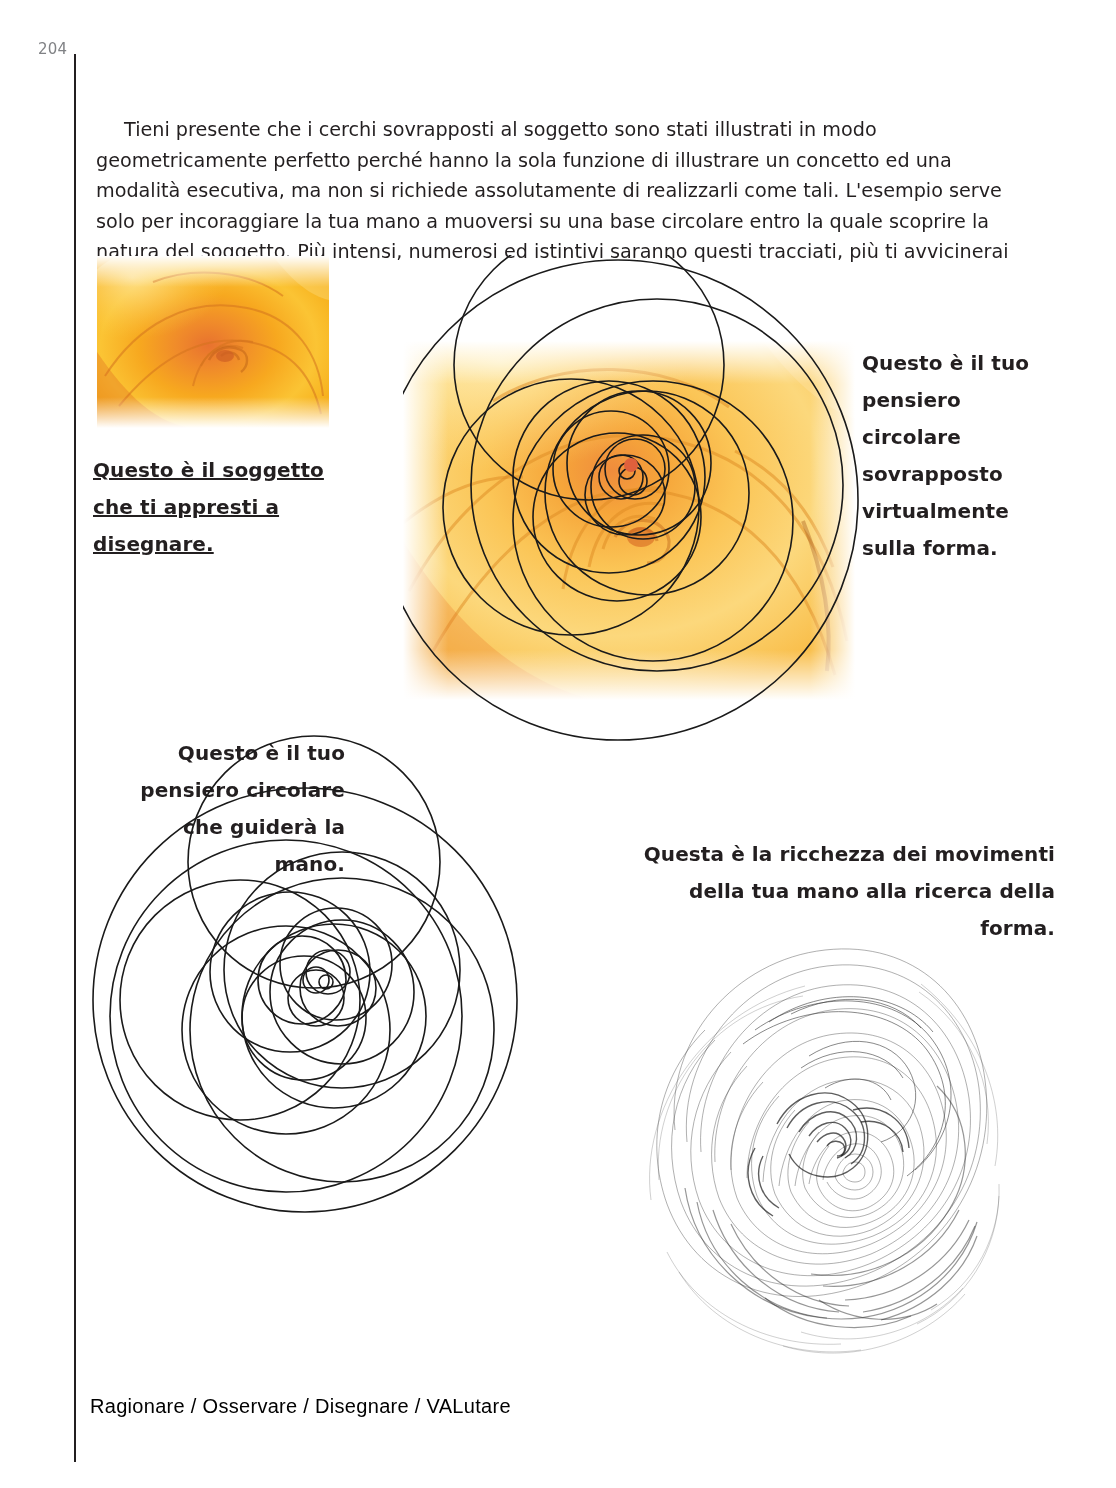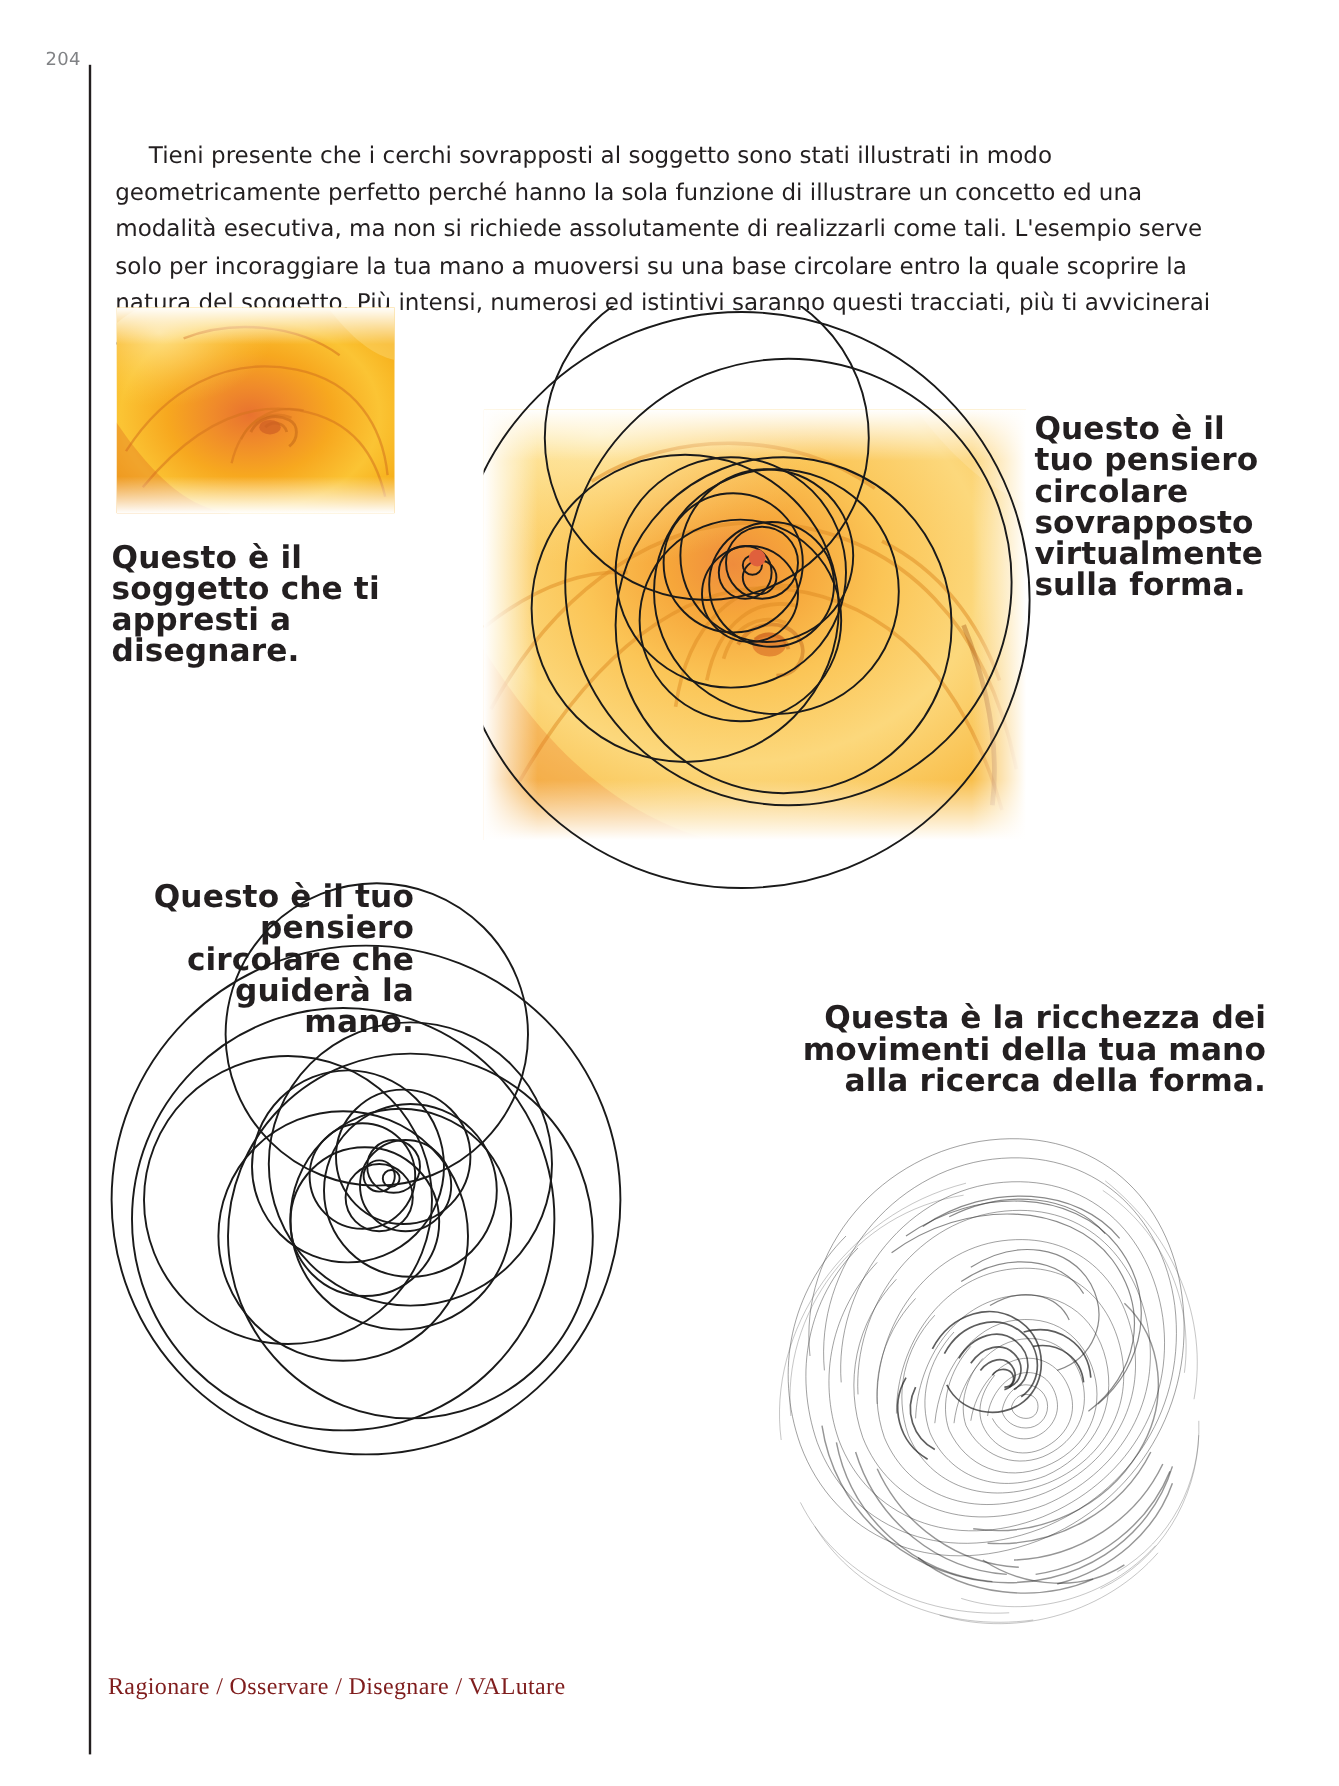--- a/index.html
+++ b/index.html
@@ -31,48 +31,48 @@
     top: 54px;
     width: 2px;
     height: 1408px;
     background: #231f20;
   }
   .footer {
     position: absolute;
     left: 90px;
     top: 1395px;
     font-size: 20px;
-    color: #7f1d1d;
+    color: #000000;
     letter-spacing: .3px;
-    font-family: Liberation Serif, serif;
+    font-family: Liberation Sans, sans-serif;
   }
 
   
   .body-text {
     position: absolute;
     left: 96px;
     top: 96px;
     width: 920px;
     font-size: 19.2px;
     line-height: 30.5px;
     text-indent: 28px;
     color: #231f20;
     text-align: left;
   }
 
   
   .caption {
     position: absolute;
     font-weight: bold;
-    font-size: 26px;
-    line-height: 26px;
+    font-size: 20px;
+    line-height: 37px;
     color: #231f20;
     letter-spacing: .1px;
   }
-  #caption-subject { left: 93px; top: 452px; width: 250px; }
+  #caption-subject { left: 93px; top: 452px; width: 250px; text-decoration: underline; }
   #caption-circular-overlay { left: 862px; top: 345px; width: 200px; }
   #caption-guiding-thought {
     left: 120px; top: 735px; width: 225px; text-align: right;
   }
   #caption-hand-movements {
     left: 615px; top: 836px; width: 440px; text-align: right;
   }
 
   
   .figure { position: absolute; }

